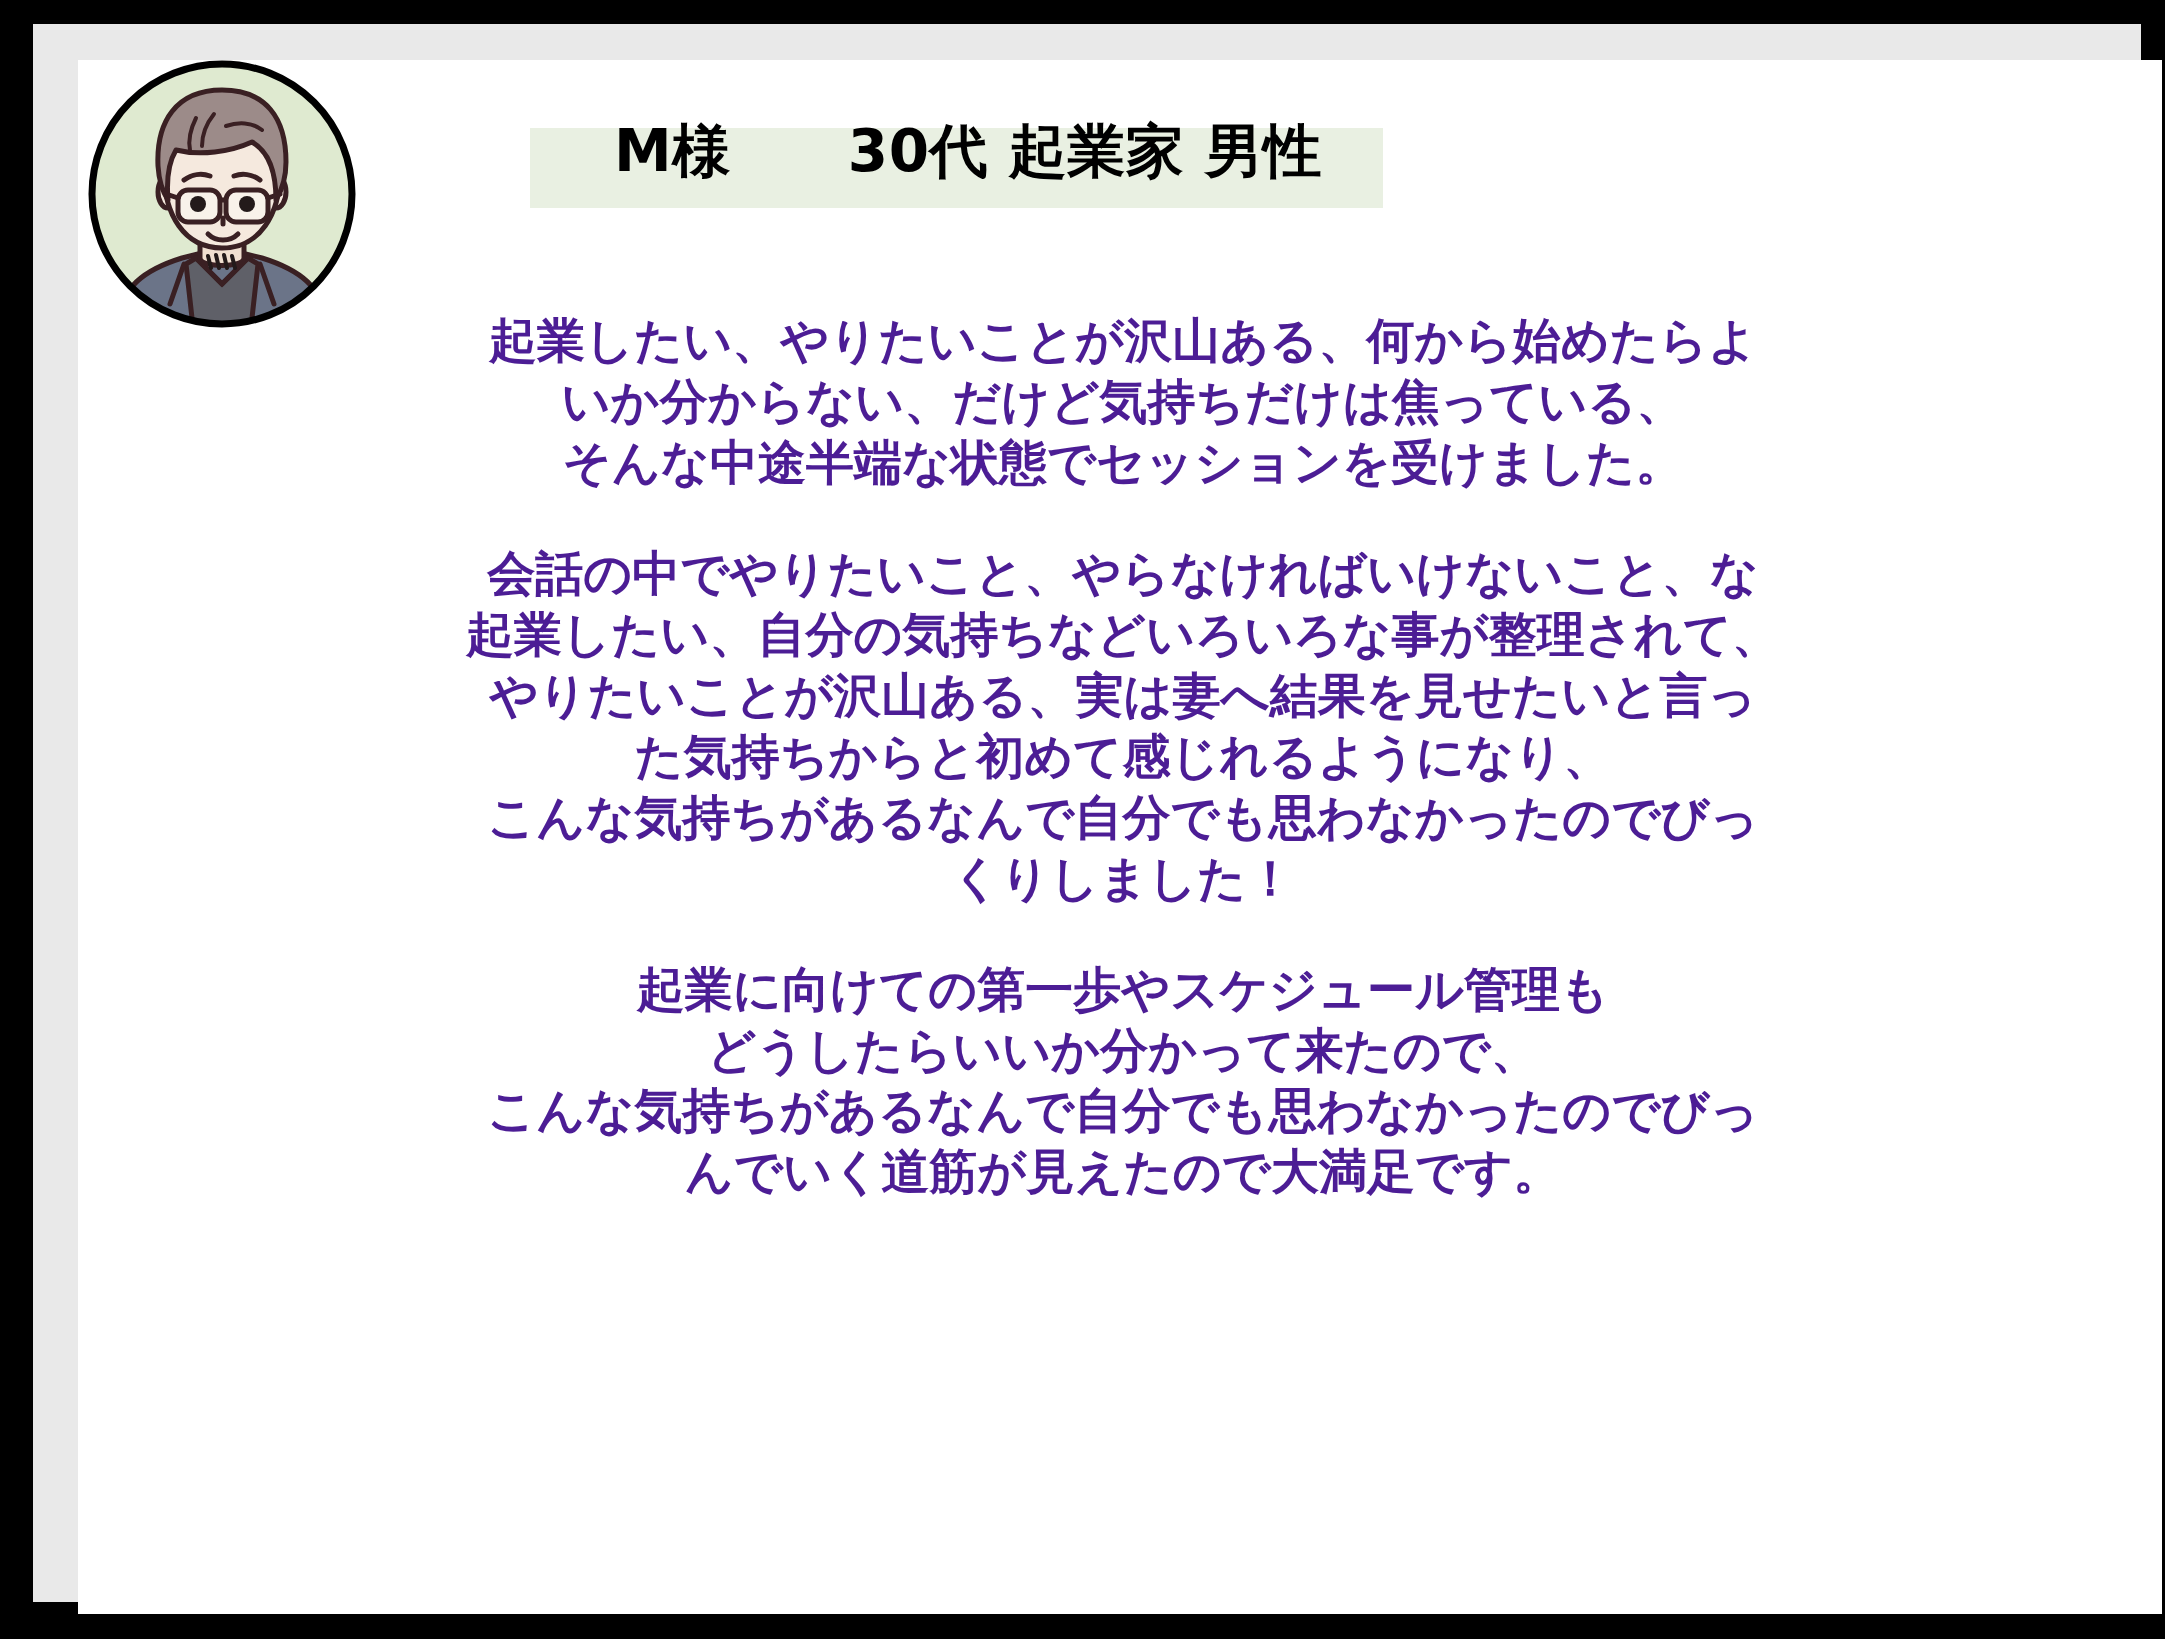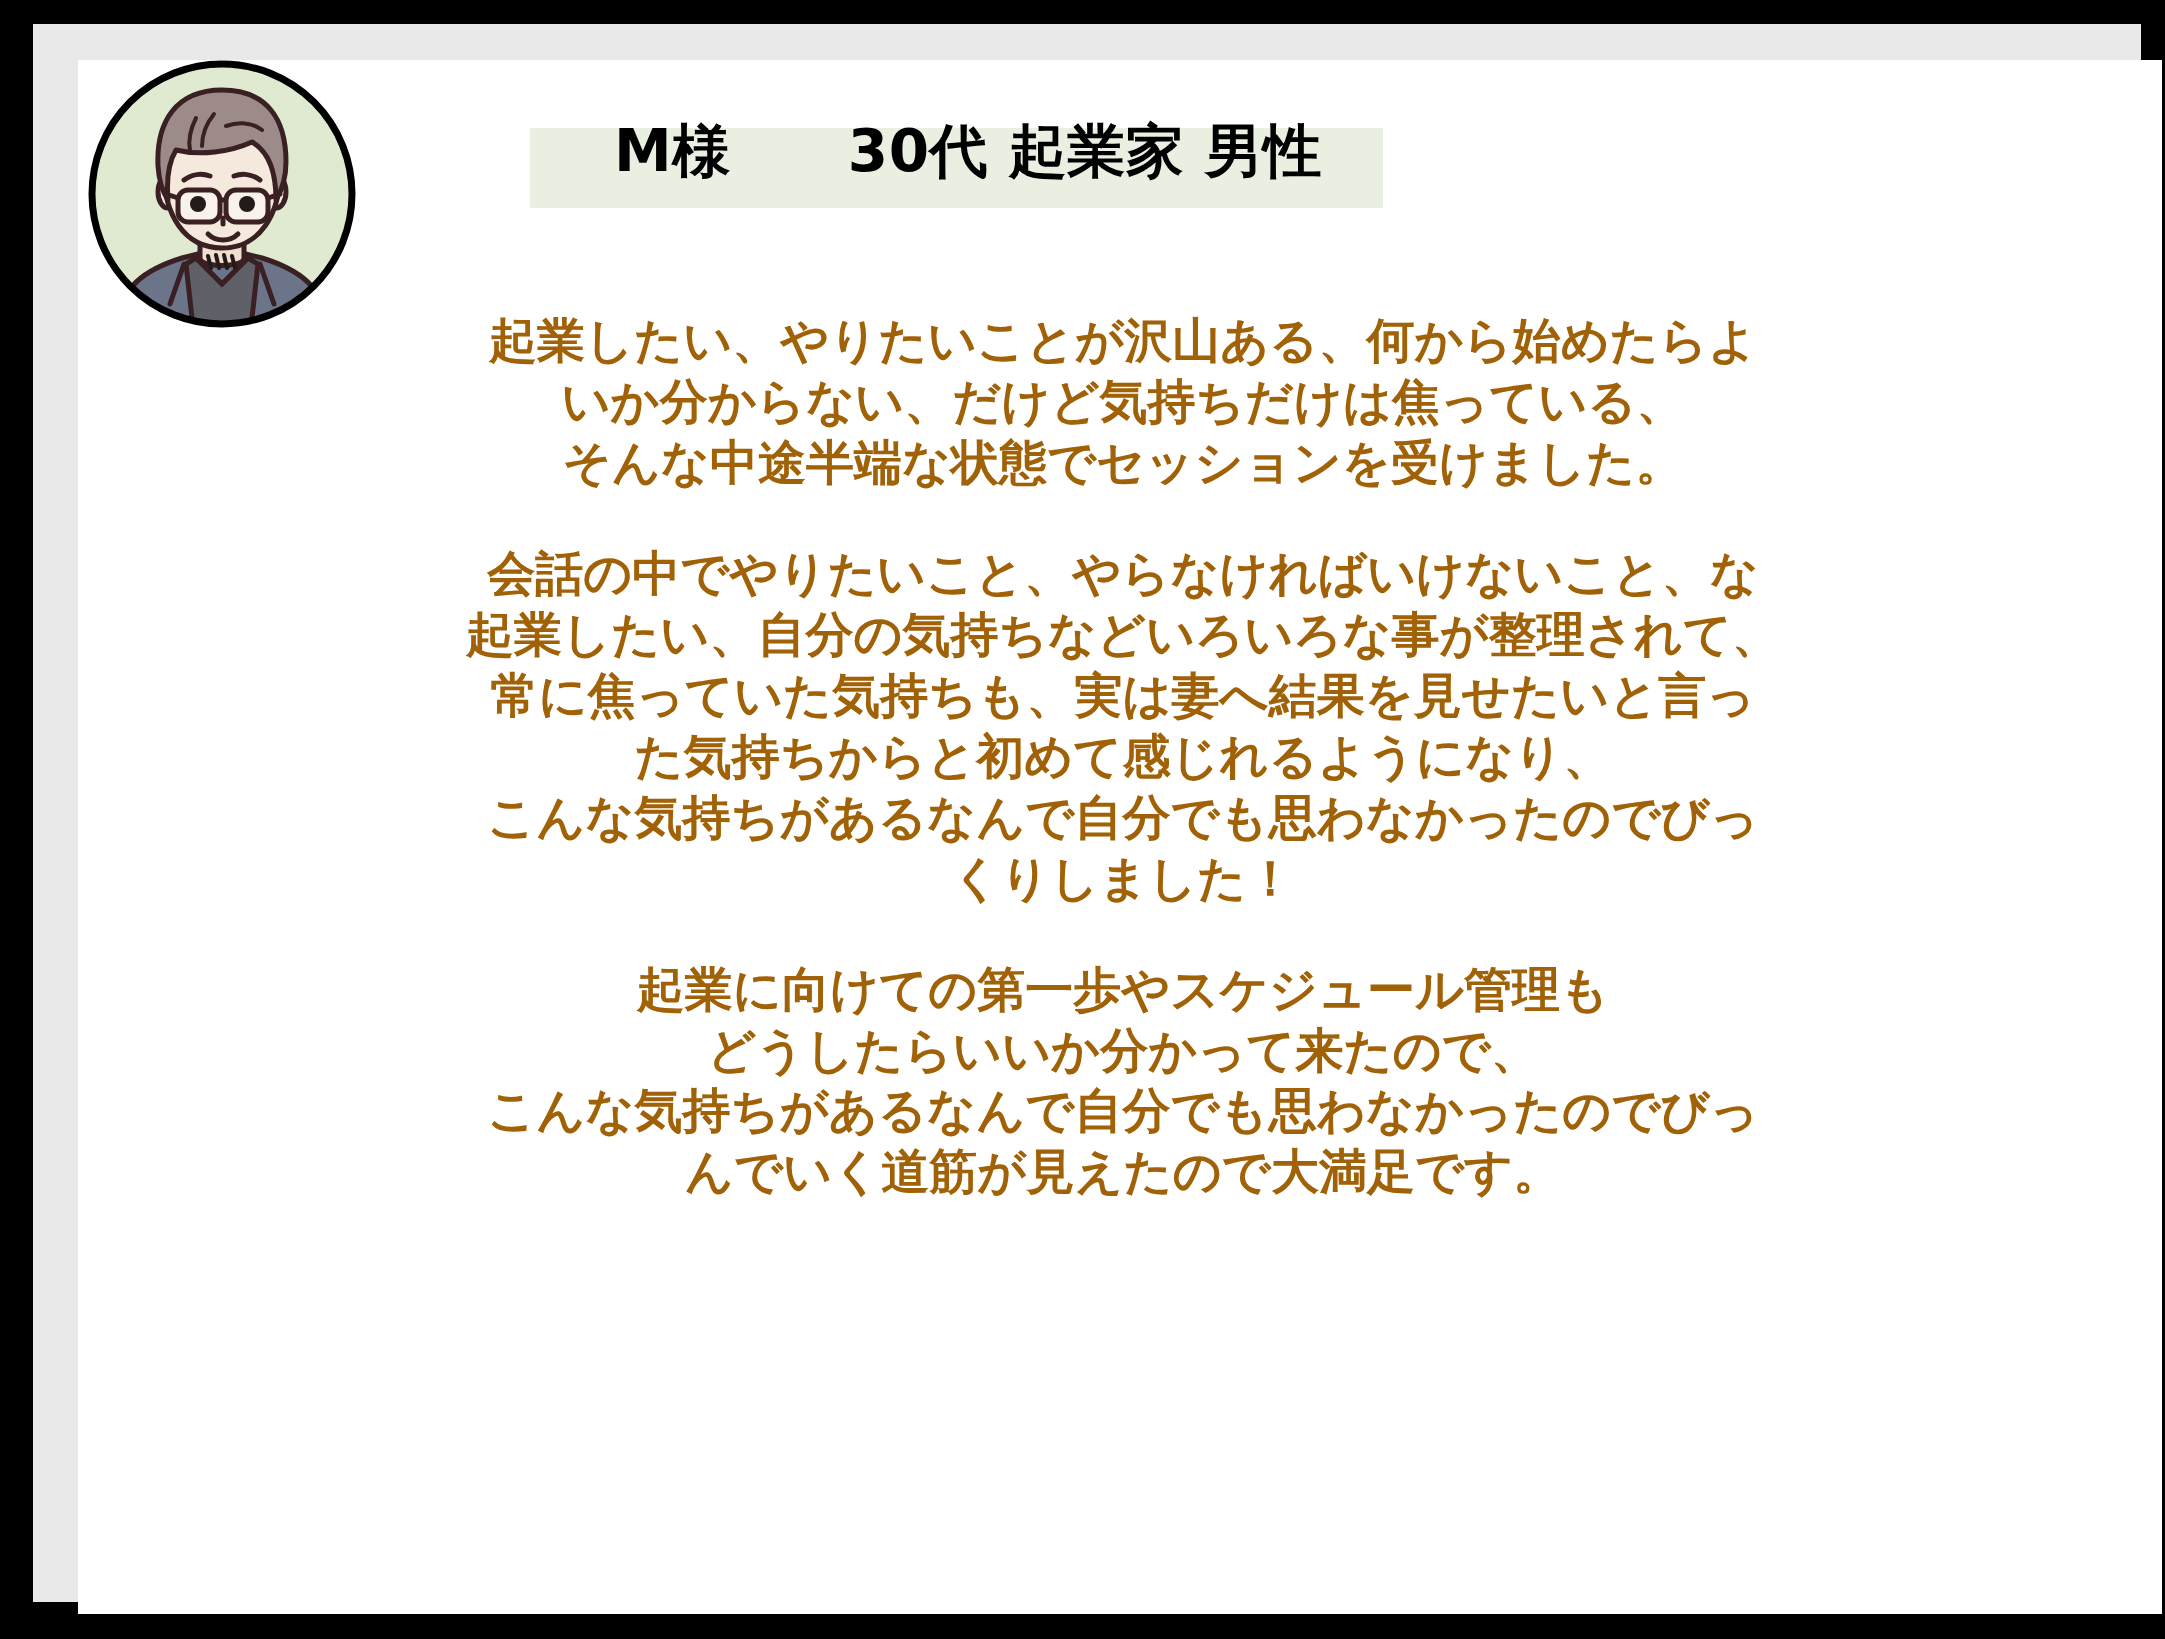--- a/index.html
+++ b/index.html
@@ -84,21 +84,21 @@
     line-height: 1;
   }
 
   
   .body-copy {
     position: absolute;
     left: 200px;
     top: 250px;
     width: 1690px;
     text-align: center;
-    color: #a16207;
+    color: #4c1d95;
     font-size: 48px;
     font-weight: 700;
     line-height: 1.27;
   }
   .para {
     margin: 0 0 50px 0;
   }
   .para:last-child { margin-bottom: 15px; }
   .para .ln { display: block; }
 </style>
@@ -172,21 +172,21 @@
 
       <div class="body-copy">
         <p class="para">
           <span class="ln">起業したい、やりたいことが沢山ある、何から始めたらよ</span>
           <span class="ln">いか分からない、だけど気持ちだけは焦っている、</span>
           <span class="ln">そんな中途半端な状態でセッションを受けました。</span>
         </p>
         <p class="para">
           <span class="ln">会話の中でやりたいこと、やらなければいけないこと、な</span>
           <span class="ln">起業したい、自分の気持ちなどいろいろな事が整理されて、</span>
-          <span class="ln">常に焦っていた気持ちも、実は妻へ結果を見せたいと言っ</span>
+          <span class="ln">やりたいことが沢山ある、実は妻へ結果を見せたいと言っ</span>
           <span class="ln">た気持ちからと初めて感じれるようになり、</span>
           <span class="ln">こんな気持ちがあるなんで自分でも思わなかったのでびっ</span>
           <span class="ln">くりしました！</span>
         </p>
         <p class="para">
           <span class="ln">起業に向けての第一歩やスケジュール管理も</span>
           <span class="ln">どうしたらいいか分かって来たので、</span>
           <span class="ln">こんな気持ちがあるなんで自分でも思わなかったのでびっ</span>
           <span class="ln">んでいく道筋が見えたので大満足です。</span>
         </p>

